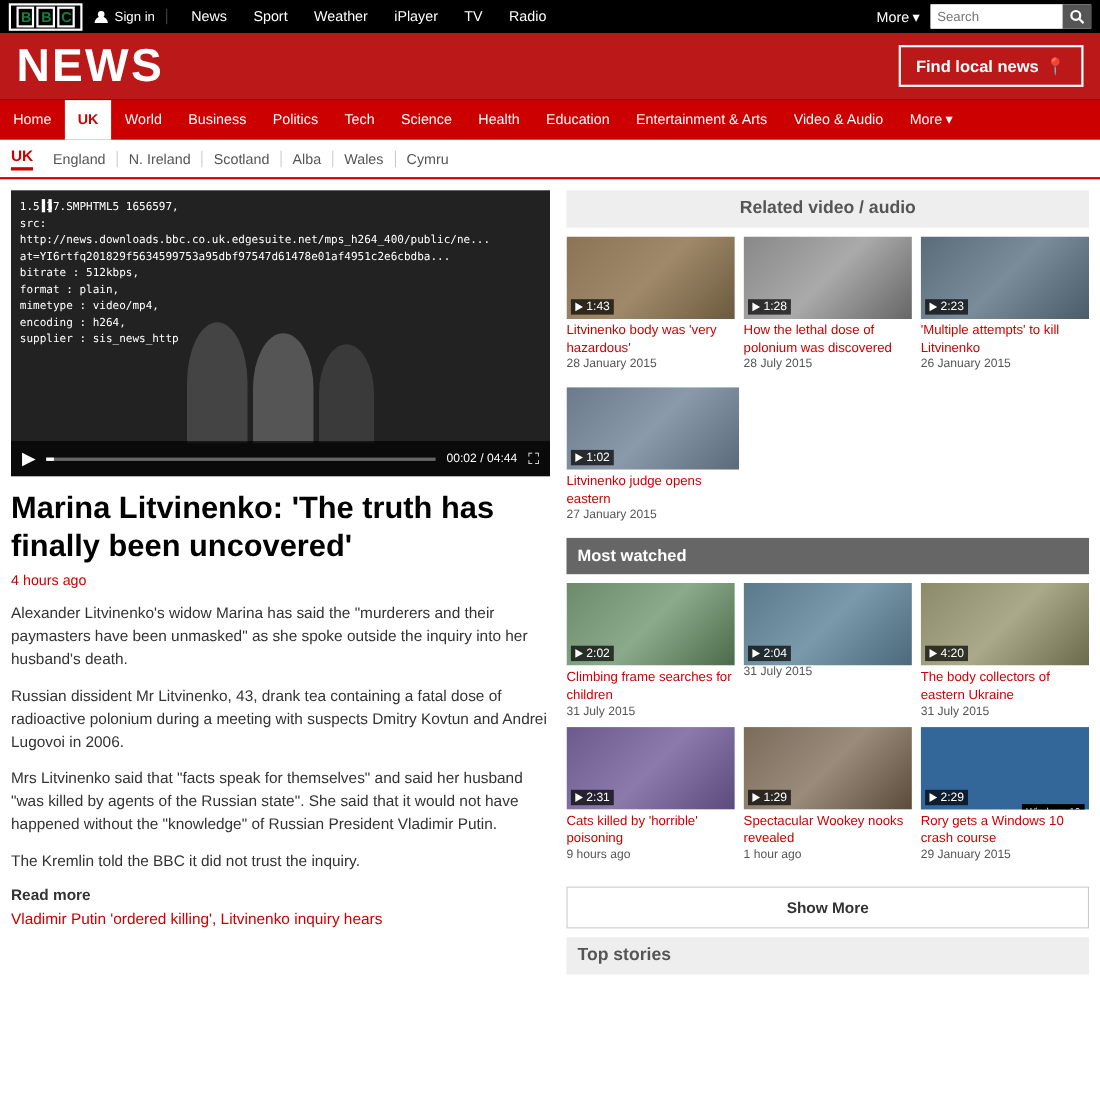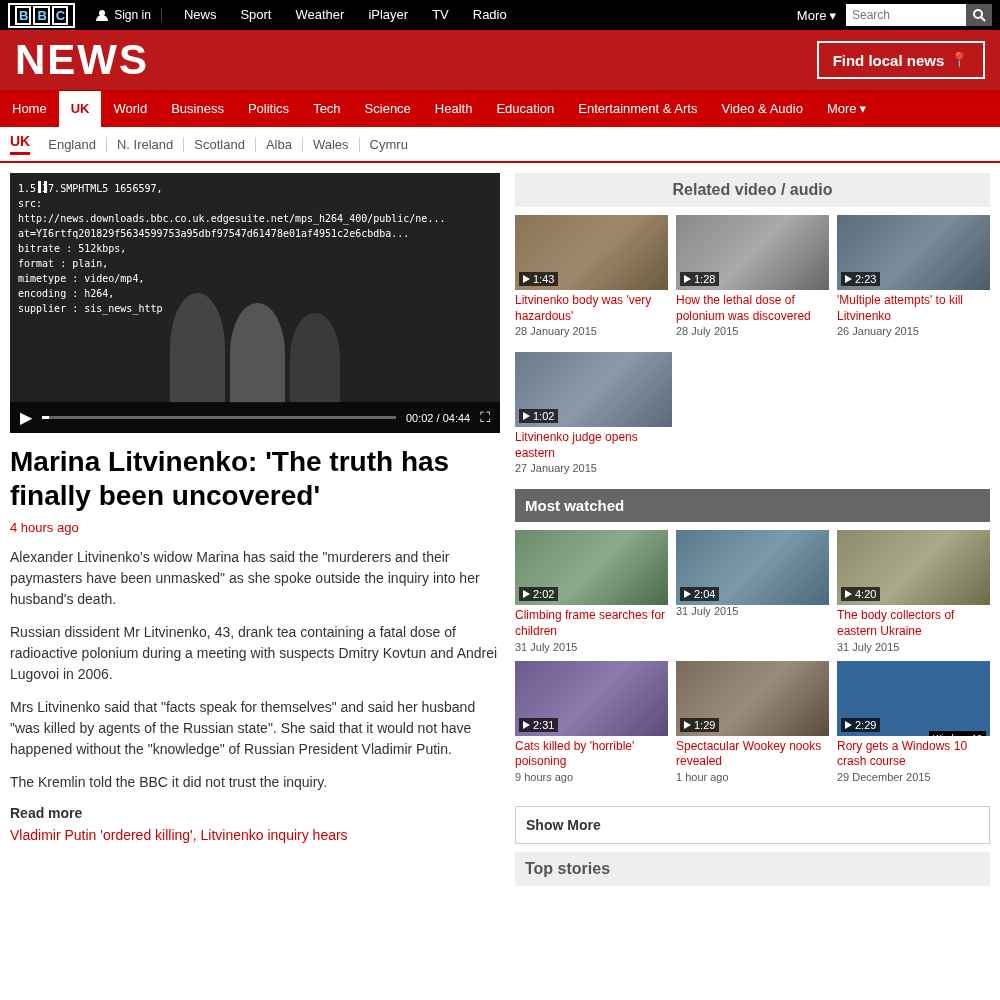--- a/index.html
+++ b/index.html
@@ -1,20 +1,20 @@
 <!DOCTYPE html>
 <html><head>
   <meta charset="utf-8">
   <style>
     * { margin: 0; padding: 0; box-sizing: border-box; }
     body { font-family: Arial, Helvetica, sans-serif; font-size: 13px; color: #333; background: #fff; width: 1000px; }
 
     
     .top-nav { background: #000; display: flex; align-items: center; height: 30px; padding: 0 8px; }
-    .bbc-logo { background: #000; border: 2px solid #fff; color: #7dd3fc; font-weight: bold; font-size: 14px; padding: 1px 4px; margin-right: 20px; letter-spacing: -1px; }
+    .bbc-logo { background: #000; border: 2px solid #fff; color: #15803d; font-weight: bold; font-size: 14px; padding: 1px 4px; margin-right: 10px; letter-spacing: -1px; }
     .bbc-logo span { display: inline-block; border: 2px solid #fff; padding: 0 2px; margin: 0 1px; font-size: 13px; }
     .sign-in { color: #fff; display: flex; align-items: center; font-size: 12px; gap: 5px; margin-right: 10px; cursor: pointer; border-right: 1px solid #444; padding-right: 10px; }
     .top-nav-links { display: flex; flex: 1; }
     .top-nav-links a { color: #fff; text-decoration: none; padding: 0 12px; font-size: 13px; line-height: 30px; }
     .top-nav-more { color: #fff; font-size: 13px; display: flex; align-items: center; gap: 3px; padding: 0 10px; }
     .search-box { display: flex; align-items: center; background: #fff; height: 22px; margin-left: auto; }
     .search-box input { border: none; outline: none; padding: 2px 6px; font-size: 12px; width: 120px; height: 22px; }
     .search-box button { background: #555; border: none; color: #fff; height: 22px; width: 26px; cursor: pointer; display: flex; align-items: center; justify-content: center; }
 
     
@@ -58,21 +58,21 @@
     .section-header { background: #eee; padding: 8px 10px; font-size: 16px; font-weight: bold; color: #555; margin-bottom: 8px; text-align: center; }
     .video-grid { display: grid; grid-template-columns: 1fr 1fr 1fr; gap: 8px; margin-bottom: 15px; }
     .video-thumb { cursor: pointer; }
     .thumb-container { position: relative; display: block; width: 100%; height: 75px; overflow: hidden; }
     .thumb-overlay { position: absolute; bottom: 4px; left: 4px; background: rgba(0,0,0,0.7); color: #fff; font-size: 11px; padding: 1px 4px; display: flex; align-items: center; gap: 3px; }
     .play-triangle { width: 0; height: 0; border-top: 4px solid transparent; border-bottom: 4px solid transparent; border-left: 7px solid #fff; display: inline-block; }
     .video-thumb-title { font-size: 12px; color: #c00; margin: 3px 0 1px; line-height: 1.3; }
     .video-thumb-date { font-size: 11px; color: #555; }
 
     .most-watched-header { background: #666; padding: 8px 10px; font-size: 15px; font-weight: bold; color: #fff; margin-bottom: 8px; }
-    .show-more-btn { width: 100%; text-align: left; padding: 10px; border: 1px solid #ccc; background: #fff; font-size: 14px; font-weight: bold; cursor: pointer; color: #333; margin: 8px 0; }
+    .show-more-btn { width: 100%; text-align: center; padding: 10px; border: 1px solid #ccc; background: #fff; font-size: 14px; font-weight: bold; cursor: pointer; color: #333; margin: 8px 0; }
     .top-stories-header { background: #eee; padding: 8px 10px; font-size: 16px; font-weight: bold; color: #555; }
 
     
     .thumb-1 { background: linear-gradient(135deg, #8B7355 0%, #A0896A 50%, #6B5A3E 100%); }
     .thumb-2 { background: linear-gradient(135deg, #888 0%, #aaa 50%, #666 100%); }
     .thumb-3 { background: linear-gradient(135deg, #5A6B7A 0%, #7A8B9A 50%, #4A5B6A 100%); }
     .thumb-4 { background: linear-gradient(135deg, #6B7A8B 0%, #8B9AAB 50%, #5B6A7B 100%); }
     .thumb-5 { background: linear-gradient(135deg, #6B8B6B 0%, #8BAA8B 50%, #4A6B4A 100%); }
     .thumb-6 { background: linear-gradient(135deg, #5A7A8B 0%, #7A9AAB 50%, #4A6A7B 100%); }
     .thumb-7 { background: linear-gradient(135deg, #8B8B6B 0%, #AAAA8B 50%, #6B6B4A 100%); }
@@ -329,21 +329,21 @@
         <div class="thumb-container">
           <div style="width:100%;height:88px;background:#336699;position:relative;">
             <div style="position:absolute;bottom:4px;right:4px;background:#000;color:#fff;font-size:9px;padding:2px 4px;">Windows 10</div>
           </div>
           <div class="thumb-overlay">
             <span class="play-triangle"></span>
             <span>2:29</span>
           </div>
         </div>
         <div class="video-thumb-title">Rory gets a Windows 10 crash course</div>
-        <div class="video-thumb-date">29 December 2015</div>
+        <div class="video-thumb-date">29 January 2015</div>
       </div>
     </div>
 
     <button class="show-more-btn">Show More</button>
 
     <div class="top-stories-header">Top stories</div>
   </div>
 </div>
 
 </body></html>

